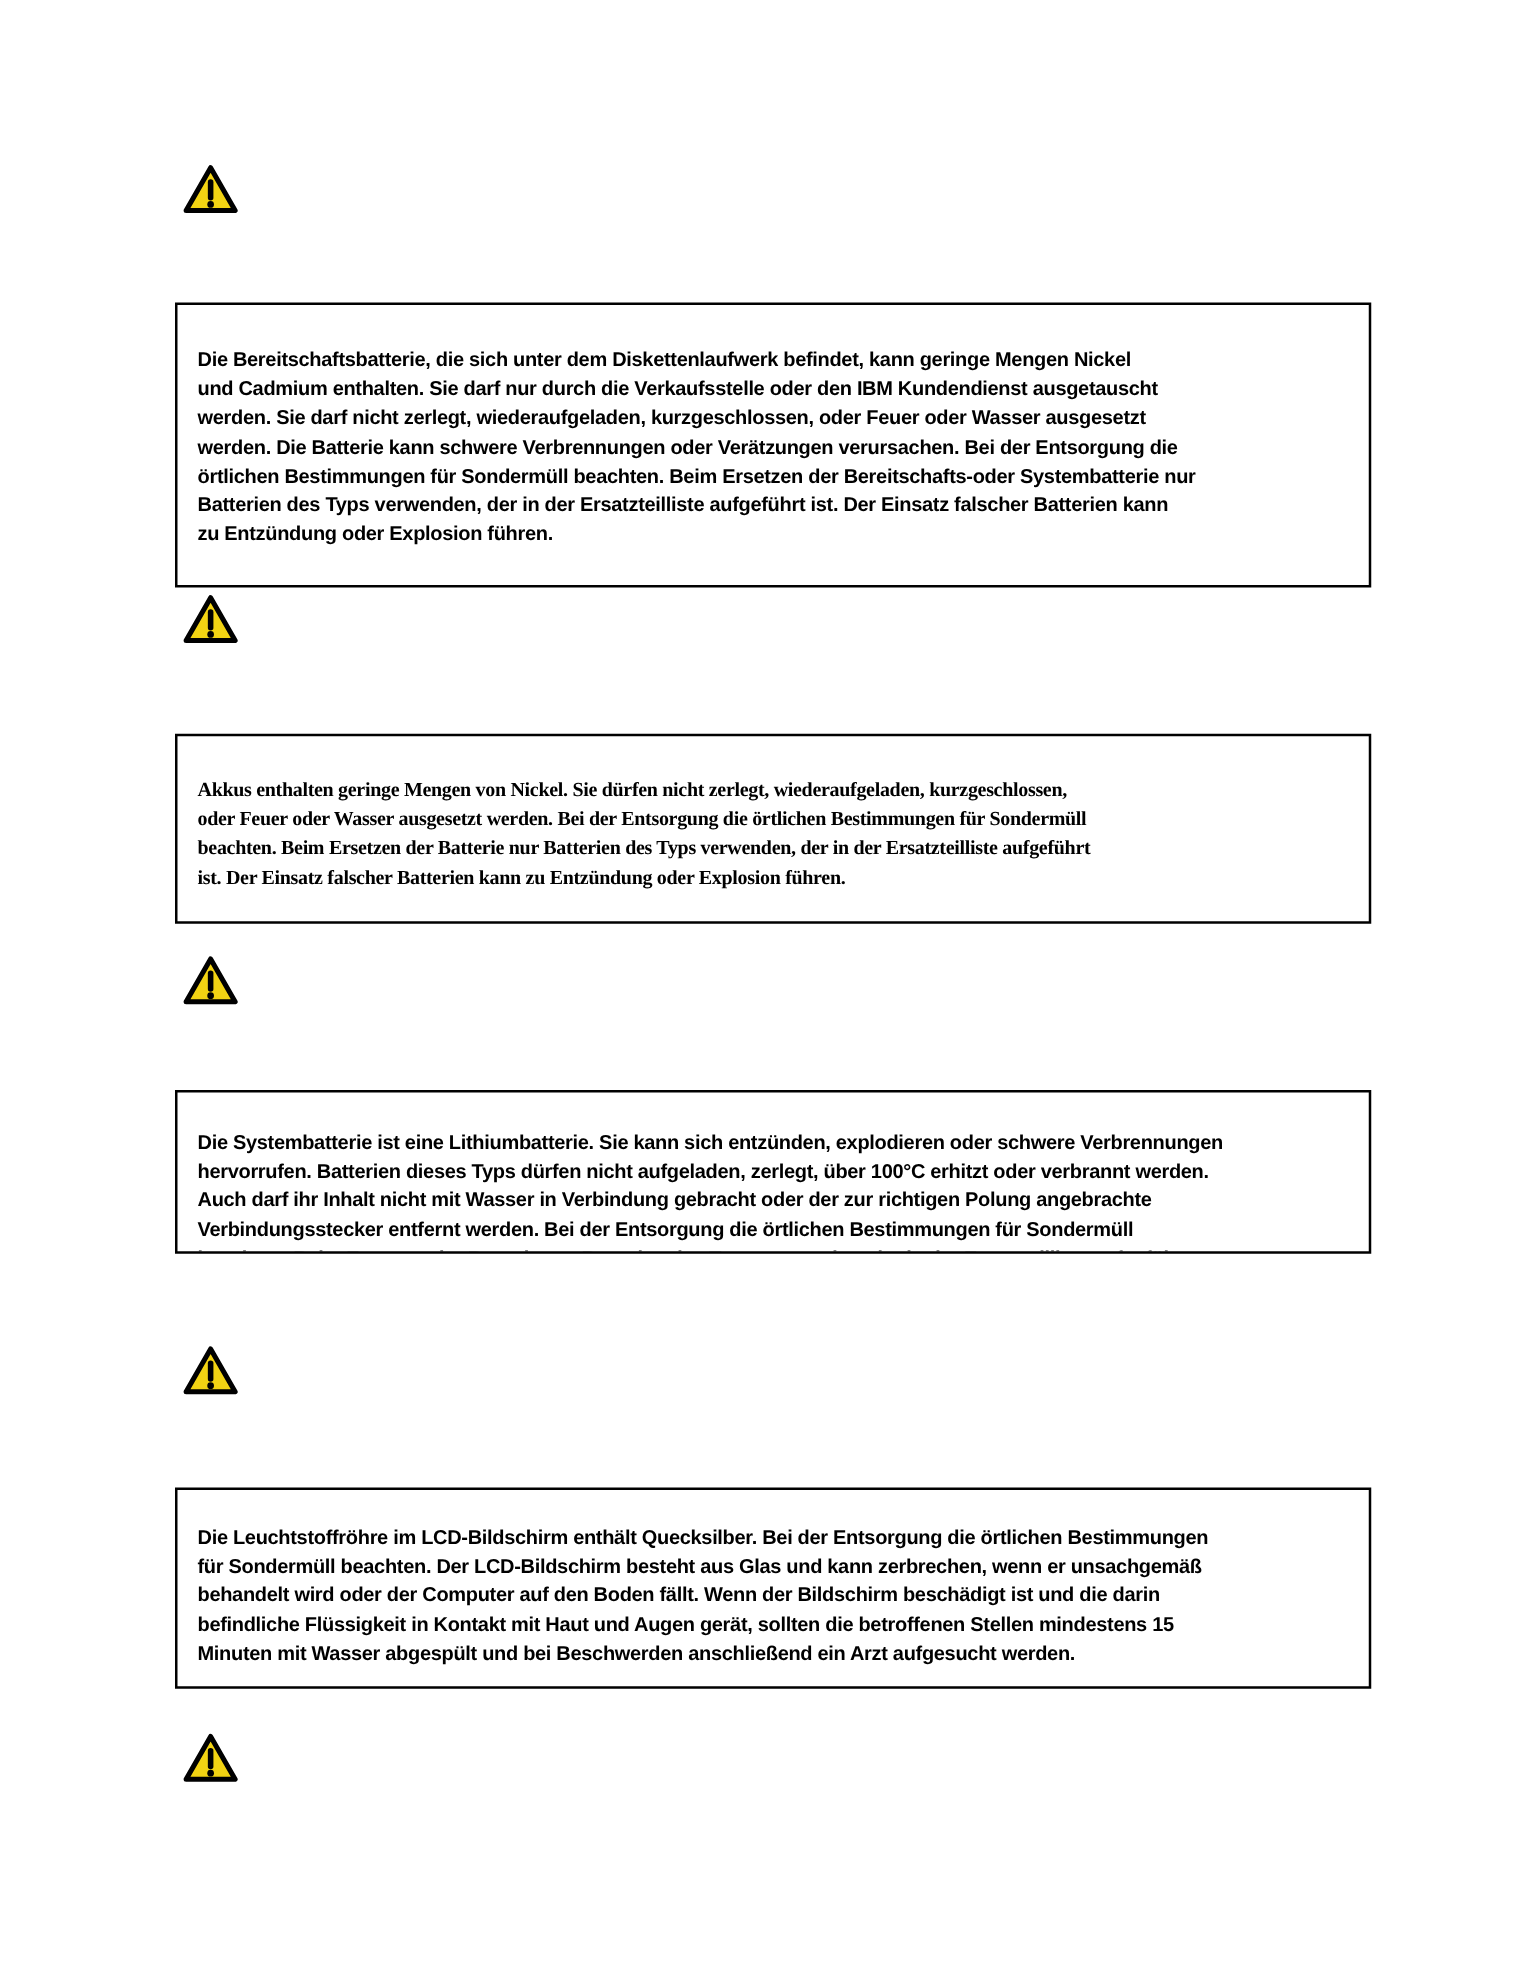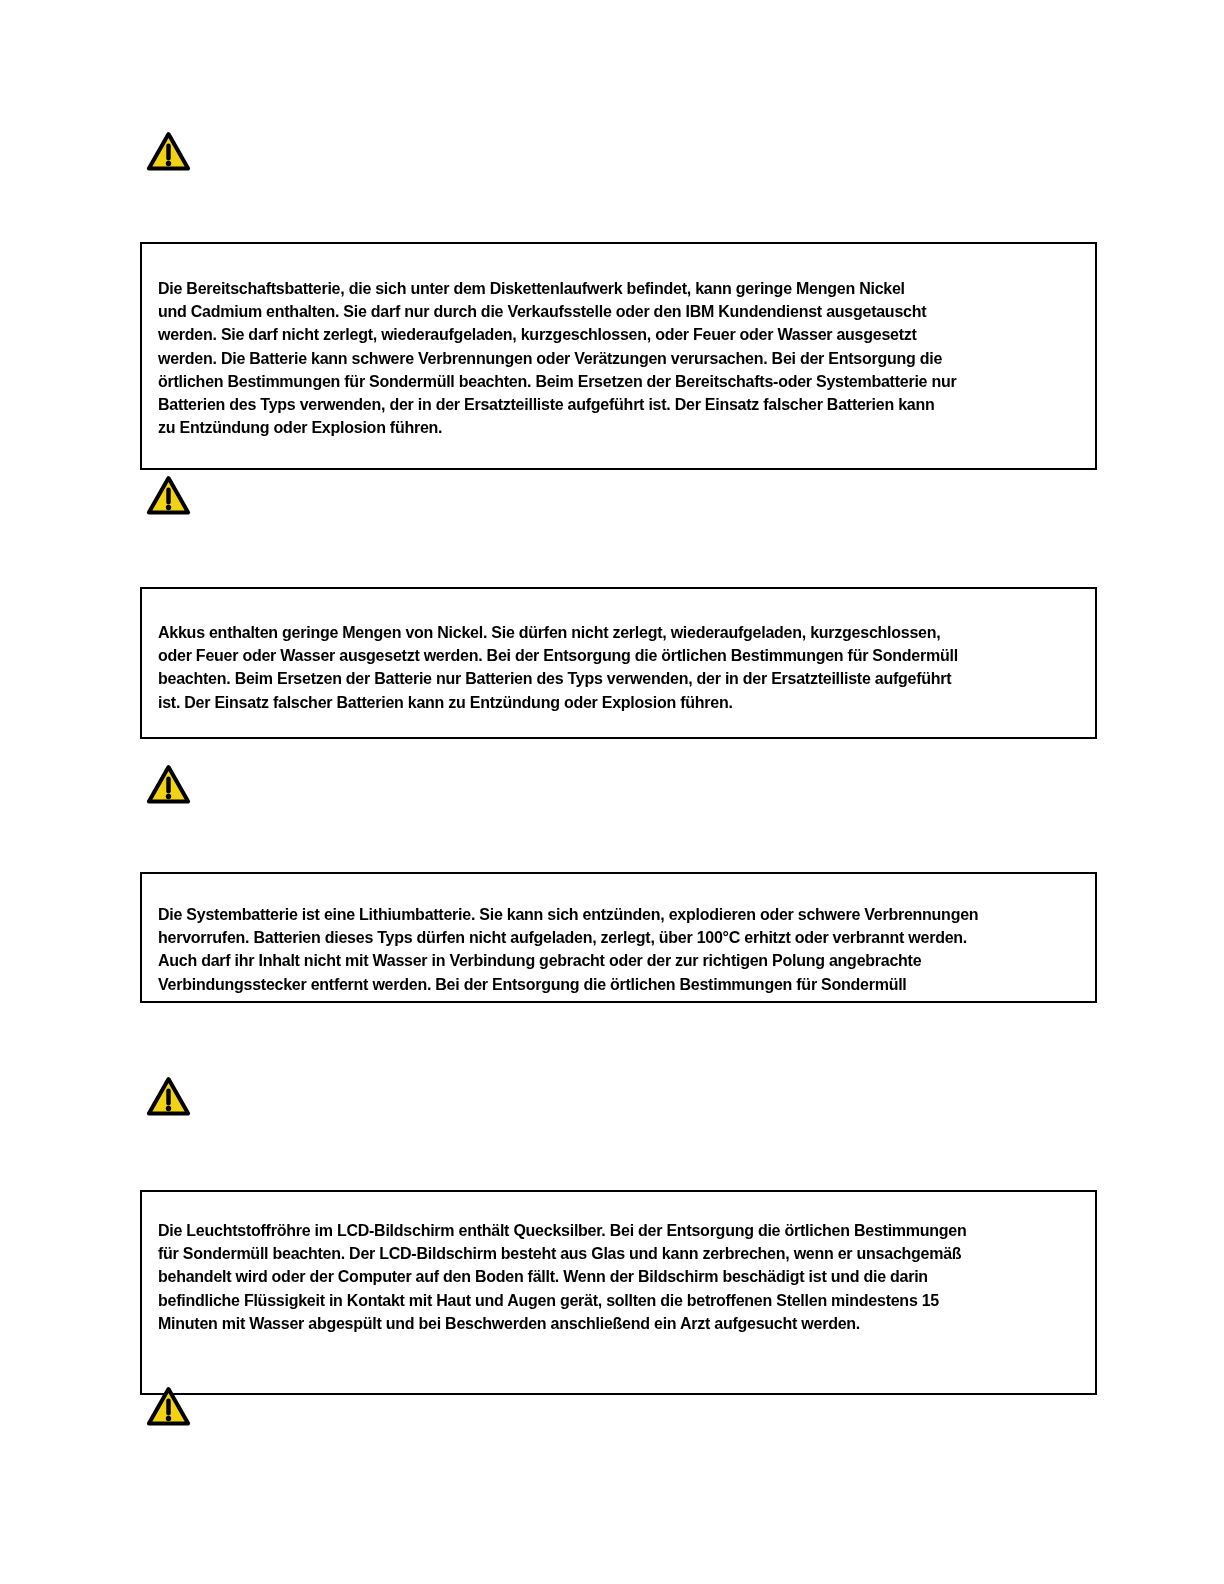--- a/index.html
+++ b/index.html
@@ -41,33 +41,33 @@
     left: 140px;
     width: 957px;
     box-sizing: border-box;
     border: 2px solid #000000;
     background: #ffffff;
     overflow: hidden;
   }
   .b1 { top: 242px; height: 228px; }
   .b2 { top: 587px; height: 152px; }
   .b3 { top: 872px; height: 131px; }
-  .b4 { top: 1190px; height: 205px; }
+  .b4 { top: 1190px; height: 161px; }
   .notice-text {
     margin: 0;
     padding: 0 6px 0 16px;
     font-weight: bold;
     font-size: 16px;
     line-height: 23.2px;
     letter-spacing: -0.25px;
     color: #000000;
     white-space: pre-line;
   }
   .b1 .notice-text { padding-top: 33px; }
-  .b2 .notice-text { padding-top: 32px; }
+  .b2 .notice-text { padding-top: 32px; font-family: Liberation Serif, serif; }
   .b3 .notice-text { padding-top: 29px; }
   .b4 .notice-text { padding-top: 27px; }
 </style>
 </head>
 <body>
 
 <div class="page">
 
   <div class="warning-tri t1">
     <svg viewBox="0 0 100 92">

